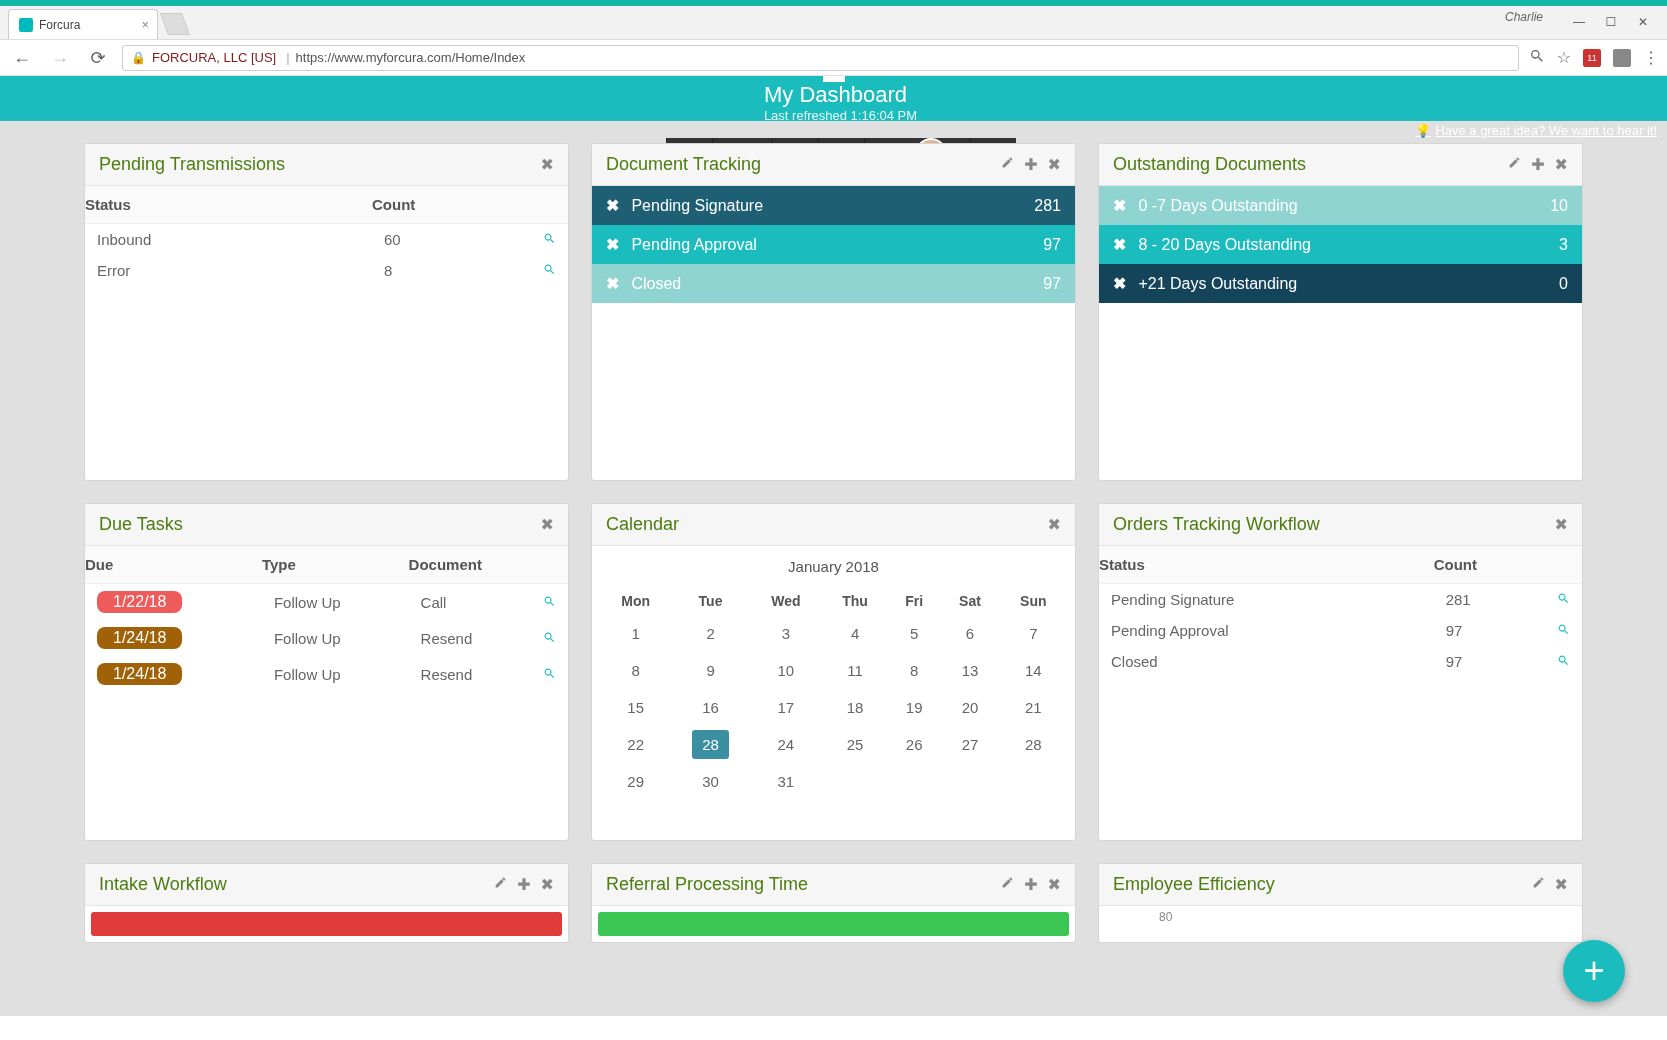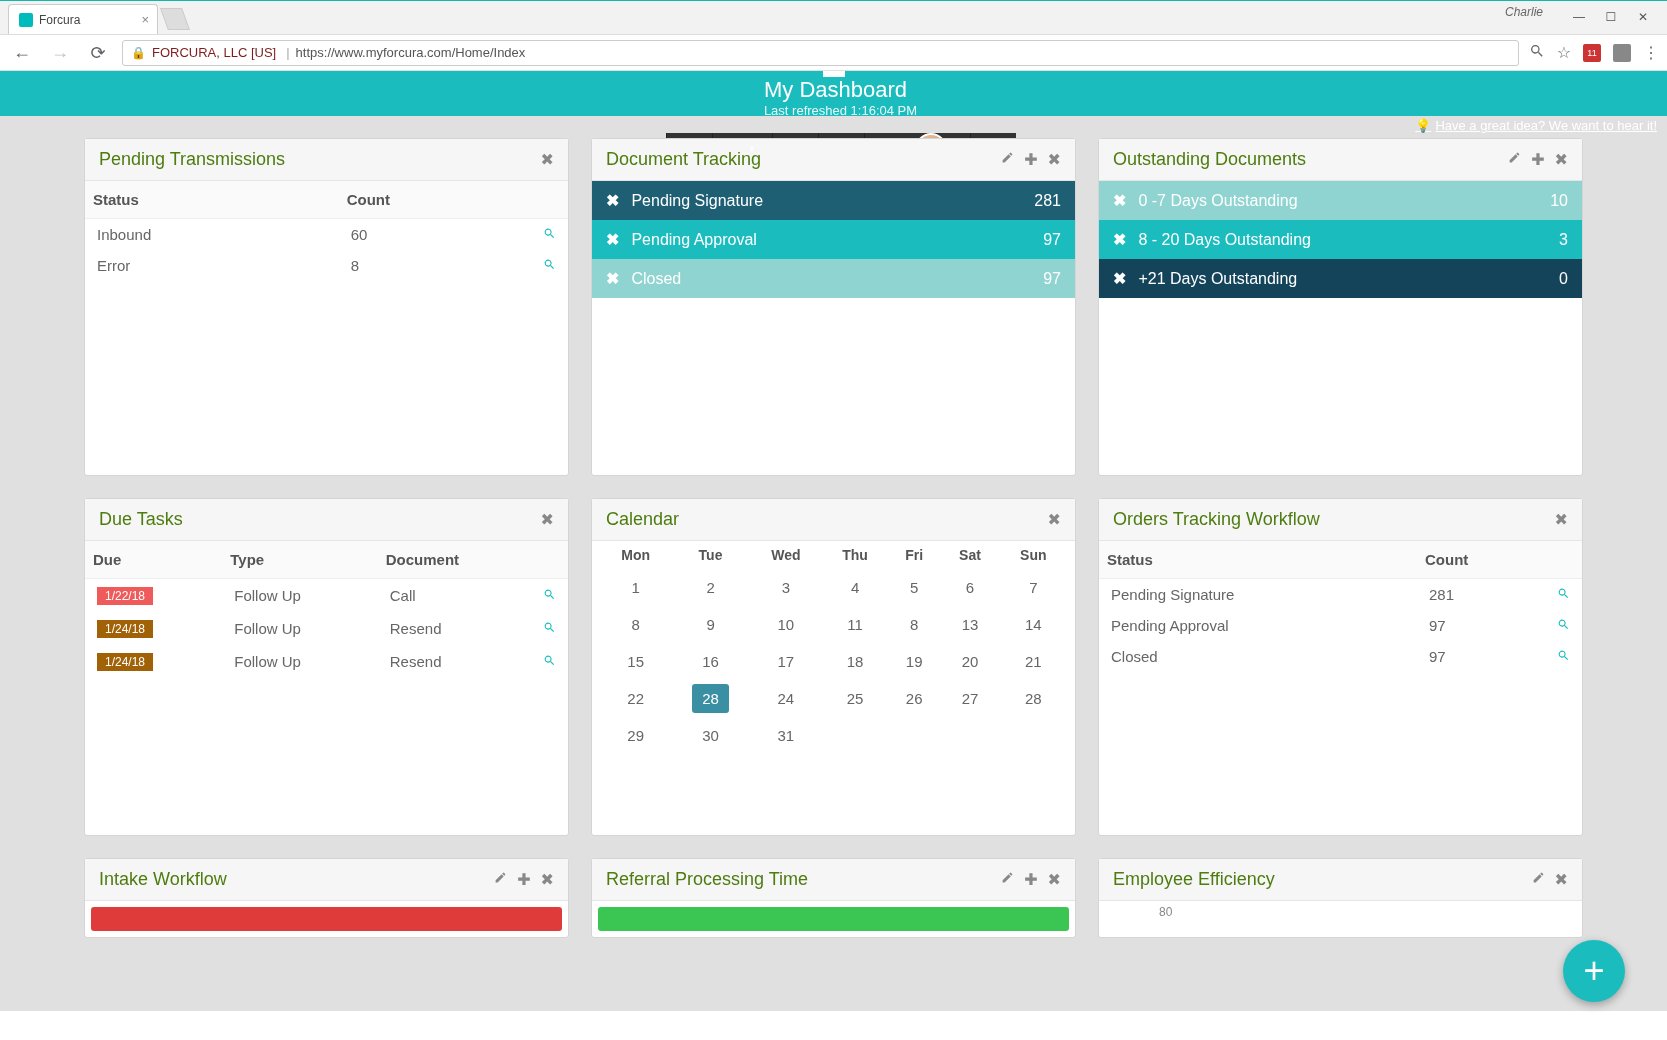--- a/index.html
+++ b/index.html
@@ -1,19 +1,19 @@
 <!DOCTYPE html>
 <html><head>
 <meta charset="utf-8">
 <style>
 * { box-sizing: border-box; margin: 0; padding: 0; }
 body { font-family: -apple-system, "Segoe UI", Arial, sans-serif; background: #fff; font-size: 14px; color: #333; }
 
 
-.browser-chrome { border-top: 1px solid #14b8a6; }
+.browser-chrome { border-top: 6px solid #14b8a6; }
 .win-btn { width:32px; height:24px; display:flex; align-items:center; justify-content:center; color:#555; font-size:12px;}
 .tab-bar { height: 34px; background: #f2f2f2; display:flex; align-items:flex-end; padding-left:8px; border-bottom:1px solid #ddd; position:relative;}
 .tab { background:#fff; border:1px solid #ccc; border-bottom:none; border-radius:4px 4px 0 0; height:30px; padding:0 32px 0 10px; display:flex; align-items:center; font-size:12px; color:#444; position:relative; min-width:150px;}
 .tab .fav { width:14px; height:14px; background:#0bb; margin-right:6px; border-radius:2px; display:inline-block;}
 .tab .xtab { position:absolute; right:8px; color:#888; font-size:13px;}
 .newtab { width:22px; height:22px; background:#ddd; margin-left:6px; margin-bottom:4px; transform:skewX(20deg); border:1px solid #ccc;}
 .addr-bar { height: 36px; display:flex; align-items:center; padding:0 8px; background:#fff; border-bottom:1px solid #e0e0e0; gap:10px;}
 .nav-btn { color:#5f6368; font-size:18px; width:28px; text-align:center;}
 .url-box { flex:1; height:26px; border:1px solid #ccc; border-radius:3px; display:flex; align-items:center; padding:0 8px; font-size:13px; color:#555;}
 .url-box .lock { color:#1a8a3a; margin-right:6px; font-size:12px;}
@@ -41,36 +41,36 @@
 .widget { background:#fff; border:1px solid #d5d5d5; border-radius:3px; min-height:338px; display:flex; flex-direction:column;}
 .widget.short { min-height:auto;}
 .w-head { background:#f6f6f6; border-bottom:1px solid #e5e5e5; padding:10px 14px; display:flex; align-items:center;}
 .w-title { font-size:18px; color:#4d7c0f; font-weight:400;}
 .w-actions { margin-left:auto; display:flex; gap:10px; color:#888;}
 .w-actions span { font-size:16px; cursor:pointer;}
 .w-body { flex:1; }
 
 
 .tbl { width:100%; border-collapse:collapse;}
-.tbl th { text-align:left; font-weight:600; padding:10px 8px; background:#fafafa; border-bottom:1px solid #eee; color:#555; font-size:15px;}
+.tbl th { text-align:left; font-weight:600; padding:10px 0; background:#fafafa; border-bottom:1px solid #eee; color:#555; font-size:15px;}
 .tbl td { padding:7px 12px; color:#666; font-size:15px;}
 .tbl .mag { text-align:right; color:#1bbcbe; font-size:15px; width:36px;}
 
 
 .sbar { margin:0; padding:10px 14px; color:#fff; display:flex; align-items:center; font-size:16px;}
 .sbar .sx { margin-right:12px; font-weight:bold;}
 .sbar .scount { margin-left:auto;}
 .sbar.dark { background:#1e5f74;}
 .sbar.teal { background:#1bbcbe;}
 .sbar.light { background:#8fd4d0;}
 .sbar.darker { background:#13445a;}
 .sbar-wrap { padding:0; }
 
 
-.badge { display:inline-block; padding:2px 8px; border-radius:0; font-size:12px; color:#fff;}
+.badge { display:inline-block; padding:2px 16px; border-radius:8px; font-size:16px; color:#fff;}
 .badge.red { background:#ef5b5b;}
 .badge.grn { background:#a16207;}
 
 
 .cal { padding:0 8px 8px;}
 .cal-title { text-align:center; padding:12px; font-size:15px; color:#555;}
 .cal table { width:100%; border-collapse:collapse;}
 .cal th { font-weight:600; color:#555; padding:6px; font-size:14px;}
 .cal td { text-align:center; padding:10px 4px; color:#666; font-size:15px;}
 .cal td.today span { background:#3b8fa3; color:#fff; padding:6px 10px; border-radius:3px;}
@@ -324,20 +324,21 @@
     </div>
 
     <div class="widget">
       <div class="w-head">
         <div class="w-title">Calendar</div>
         <div class="w-actions">
           <span>✖</span>
         </div>
       </div>
       <div class="w-body cal">
+        <div class="cal-title">January 2018</div>
         <table>
           <thead>
               <tr id="cal-dow">
                 <th>Mon</th>
                 <th>Tue</th>
                 <th>Wed</th>
                 <th>Thu</th>
                 <th>Fri</th>
                 <th>Sat</th>
                 <th>Sun</th>

